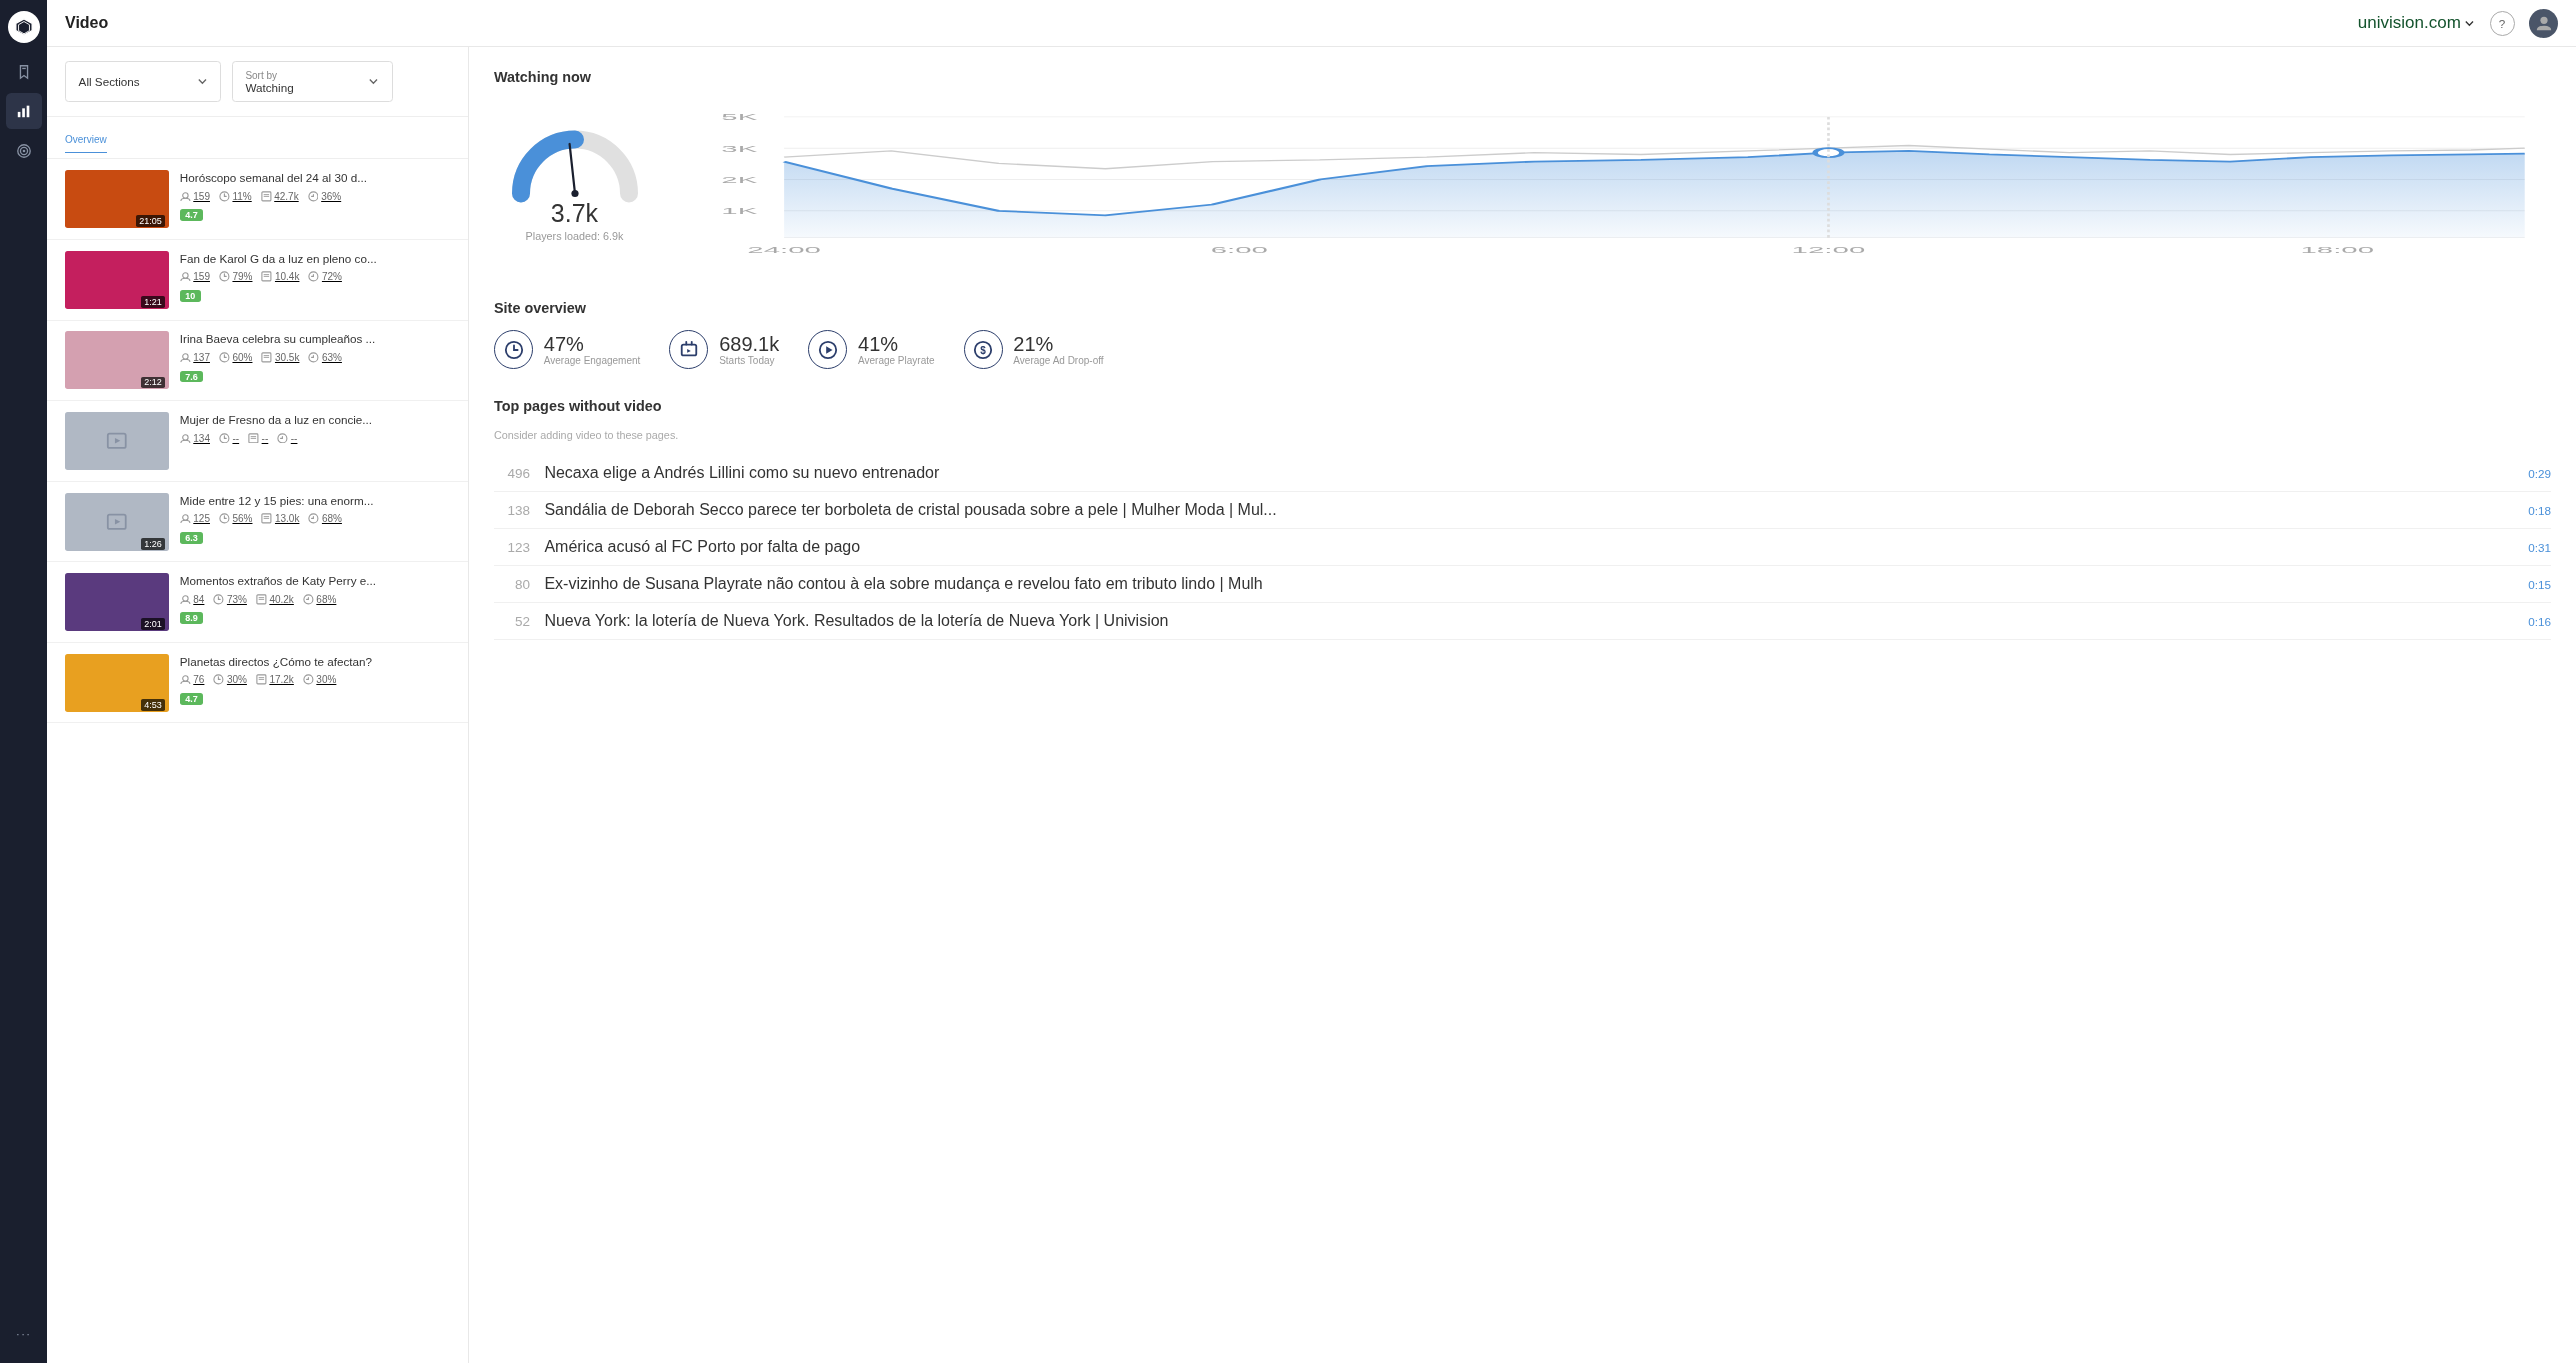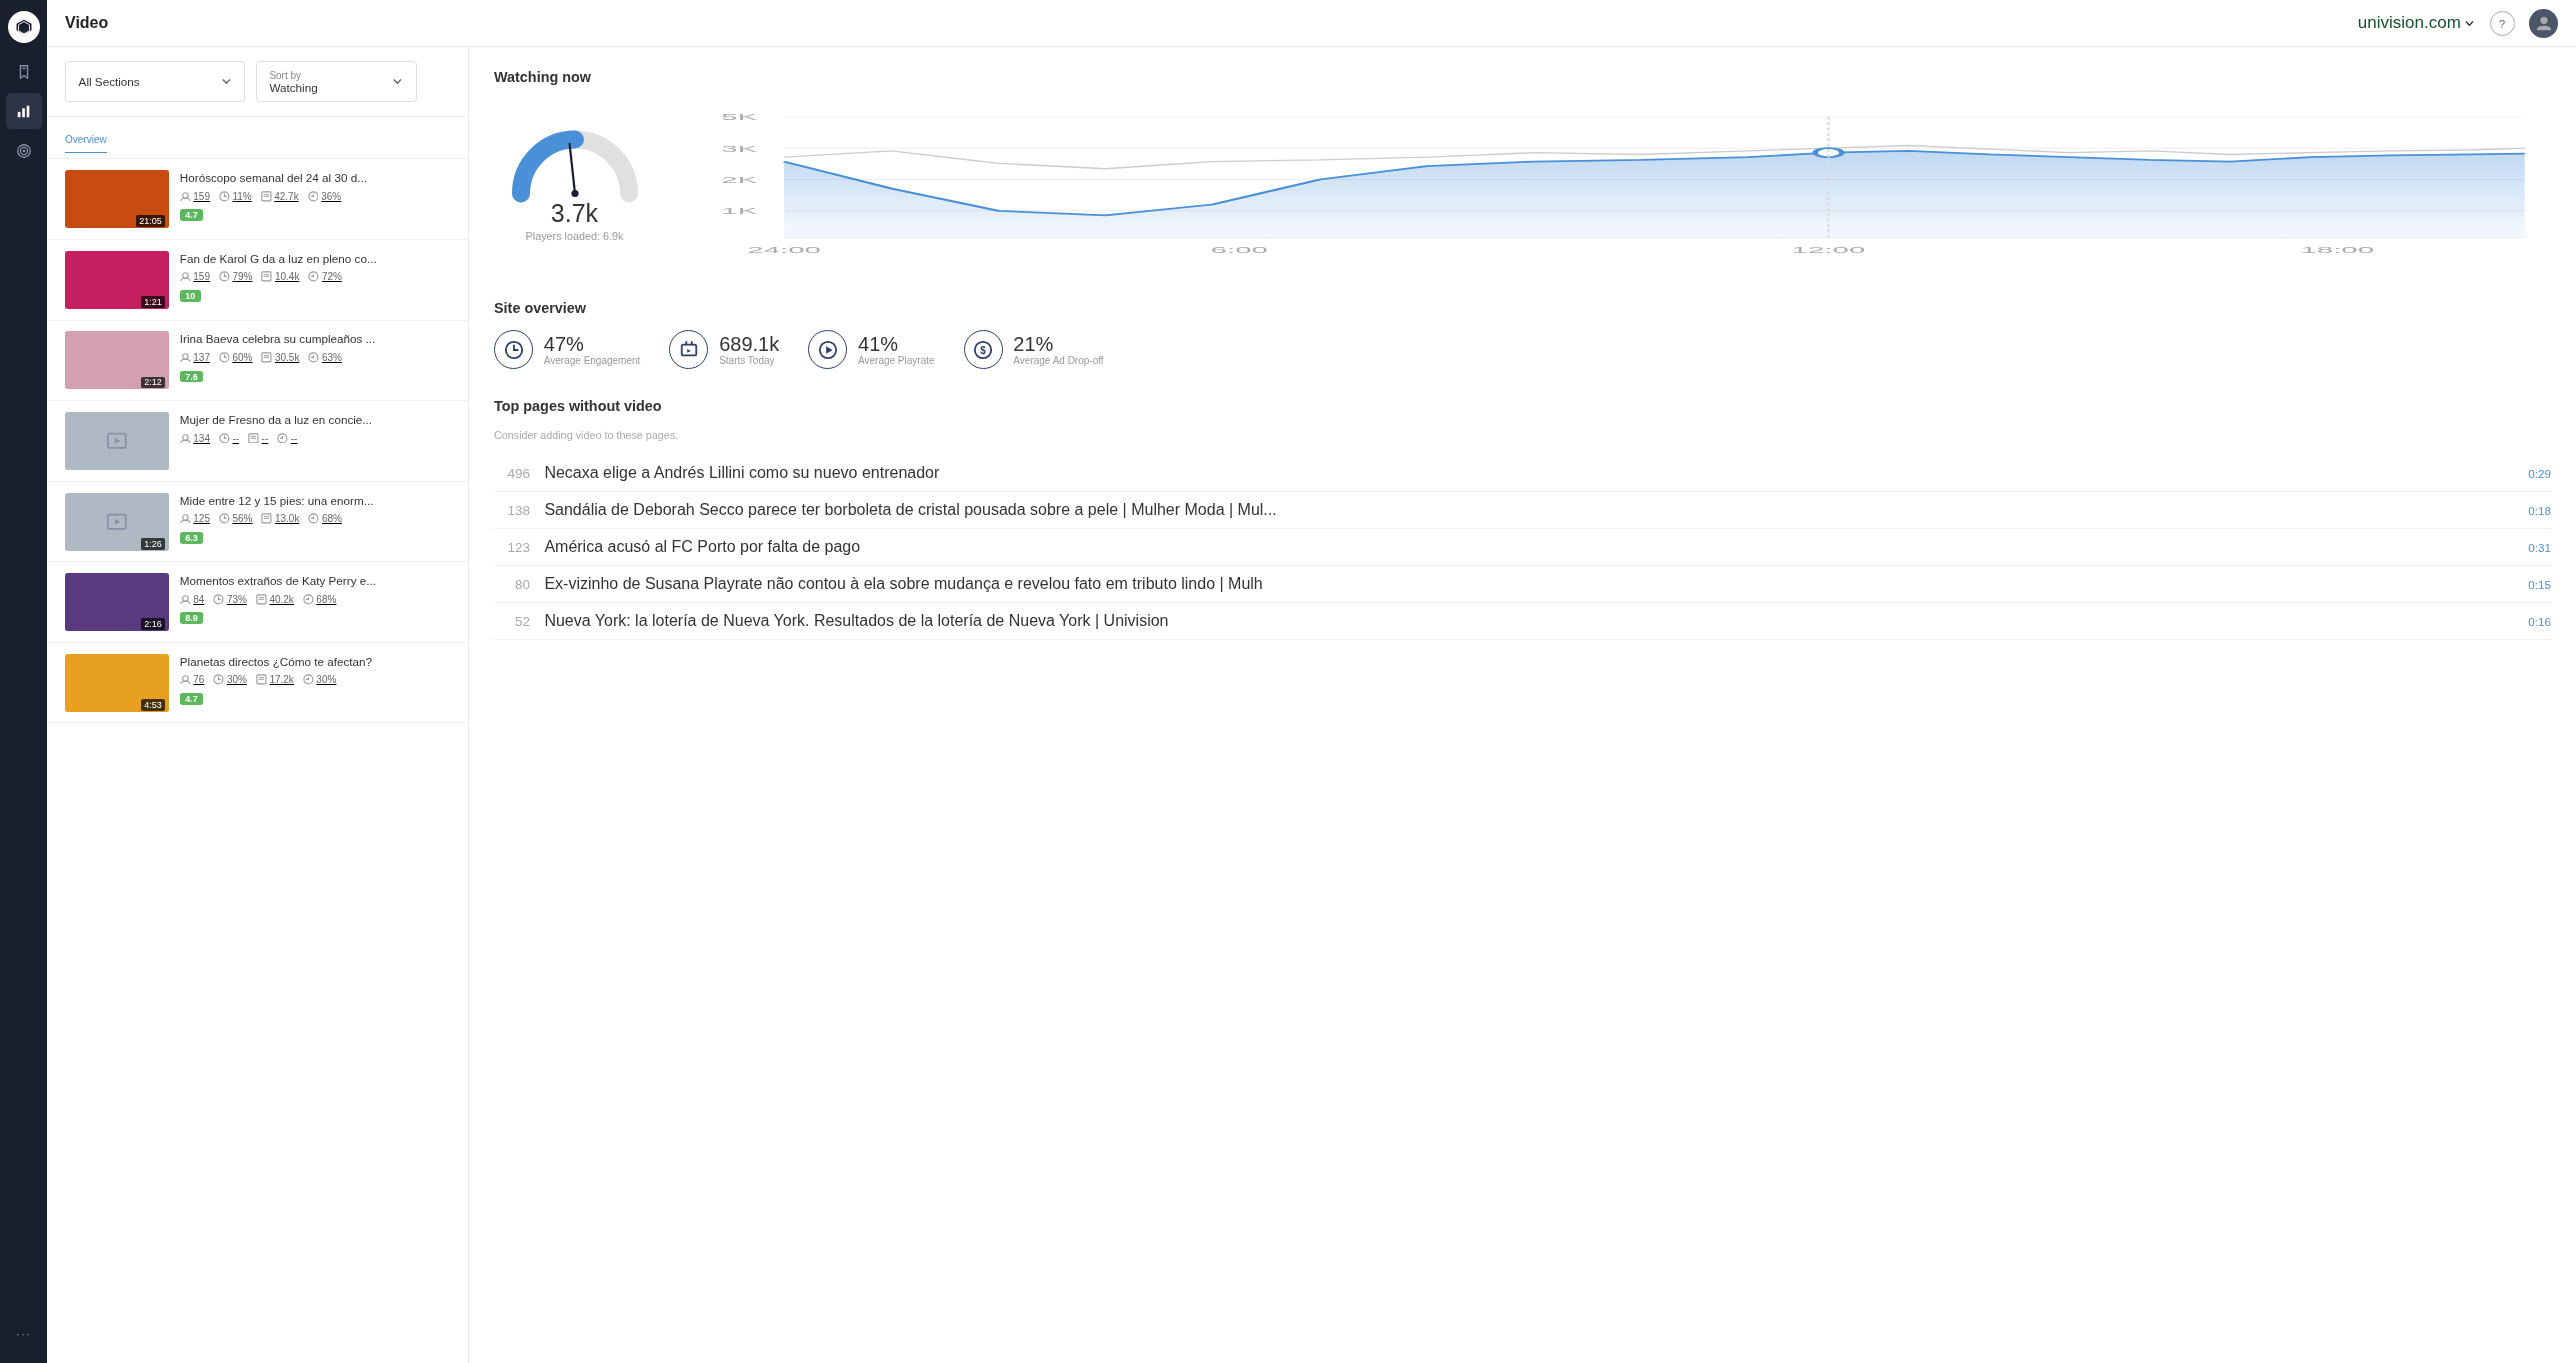--- a/index.html
+++ b/index.html
@@ -104,21 +104,21 @@
       justify-content: space-between;
       padding: 7.2px 12.6px;
       border: 0.9px solid #ddd;
       border-radius: 3.6px;
       background: #fff;
       cursor: pointer;
       font-size: 11.7px;
       color: #333;
       gap: 18px;
     }
-    .filter-select-1 { width: 180px; }
+    .filter-select-1 { width: 156px; }
     .filter-select-2 { width: 161px; }
     .filter-label-small { font-size: 10px; color: #888; }
     .filter-label-main { font-size: 11.7px; color: #333; font-weight: 500; }
 
     
     #overview-tab {
       padding: 12.6px 18px 5.4px;
       border-bottom: 0.9px solid #eee;
     }
     .tab-label {
@@ -616,21 +616,21 @@
                   </svg>
             <span>68%</span>
           </div>
         </div>
         <div class="video-badge">6.3</div>
       </div>
     </div>
           <div class="video-item">
       <div class="video-thumb">
         <div class="video-thumb-img" style="width:100%;height:100%;background:#5a3a7e;"></div>
-        <div class="video-duration">2:16</div>
+        <div class="video-duration">2:01</div>
       </div>
       <div class="video-info">
         <div class="video-title">Momentos extraños de Katy Perry e...</div>
         <div class="video-stats">
           <div class="stat-item">
             <svg width="10.8" height="10.8" viewBox="0 0 12 12" fill="none">
                     <circle cx="6" cy="5" r="3" stroke="#999" stroke-width="1.2"></circle>
                     <path d="M1 11 Q1 8 6 8 Q11 8 11 11" stroke="#999" stroke-width="1.2" fill="none"></path>
                   </svg>
             <span>84</span>

